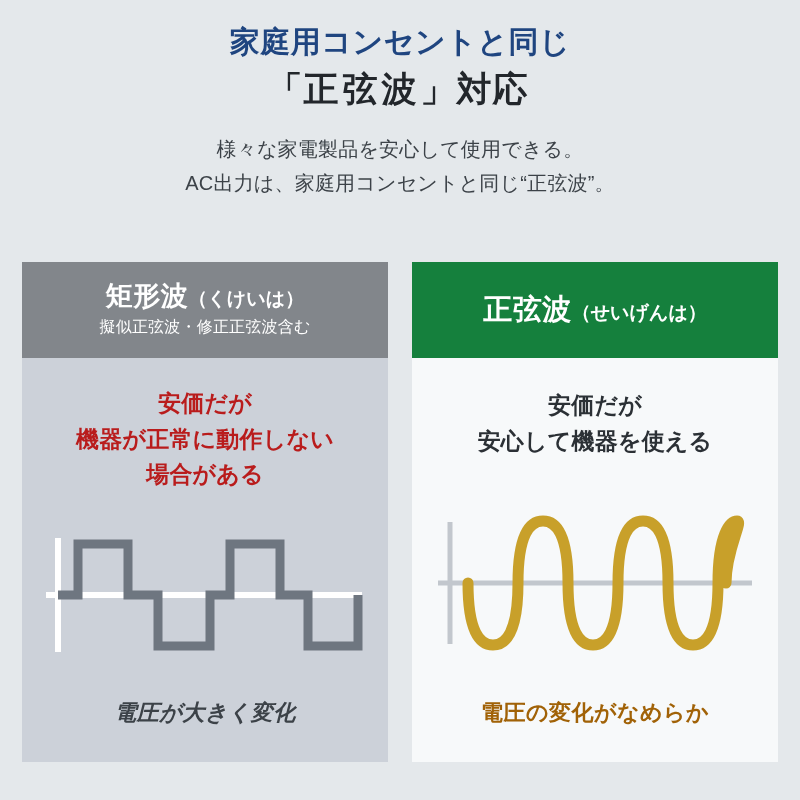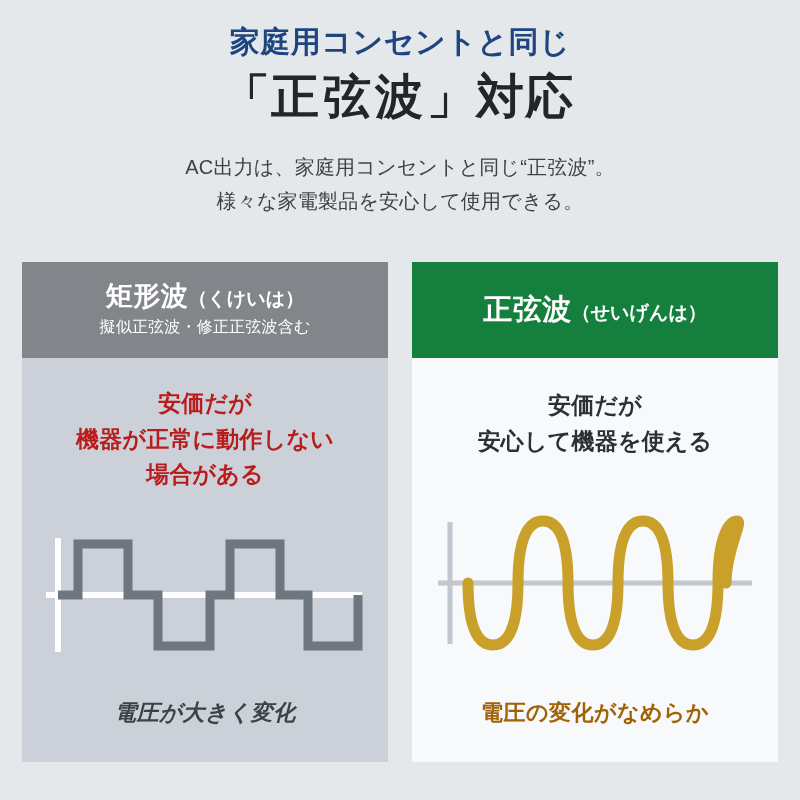--- a/index.html
+++ b/index.html
@@ -28,21 +28,21 @@
   }
   .headline-top {
     font-size: 30px;
     font-weight: bold;
     color: #1f4580;
     letter-spacing: 0.5px;
     line-height: 1.3;
     margin: 0;
   }
   .headline-main {
-    font-size: 48px;
+    font-size: 35px;
     font-weight: bold;
     color: #22262b;
     letter-spacing: 1px;
     line-height: 1.35;
     margin: 4px 4px 0 0;
     white-space: nowrap;
   }
   .headline-main .quote {
     font-weight: bold;
     color: #22262b;
@@ -161,22 +161,22 @@
 </head>
 <body>
 
 <div class="page">
 
   <div class="header">
     <div class="headline-top">家庭用コンセントと同じ</div>
     <div class="headline-main"><span class="quote">「</span><span class="emphasis">正弦波</span><span class="quote">」</span><span>対応</span></div>
 
     <div class="lede">
+      <span class="lede-line">様々な家電製品を安心して使用できる。</span>
       <span class="lede-line">AC出力は、家庭用コンセントと同じ“正弦波”。</span>
-      <span class="lede-line">様々な家電製品を安心して使用できる。</span>
     </div>
   </div>
 
   <div class="cards">
 
     <div class="card card-square">
       <div class="card-header">
         <div class="card-header-title"><span>矩形波</span><span class="ruby">（くけいは）</span></div>
         <div class="card-header-sub">擬似正弦波・修正正弦波含む</div>
       </div>

